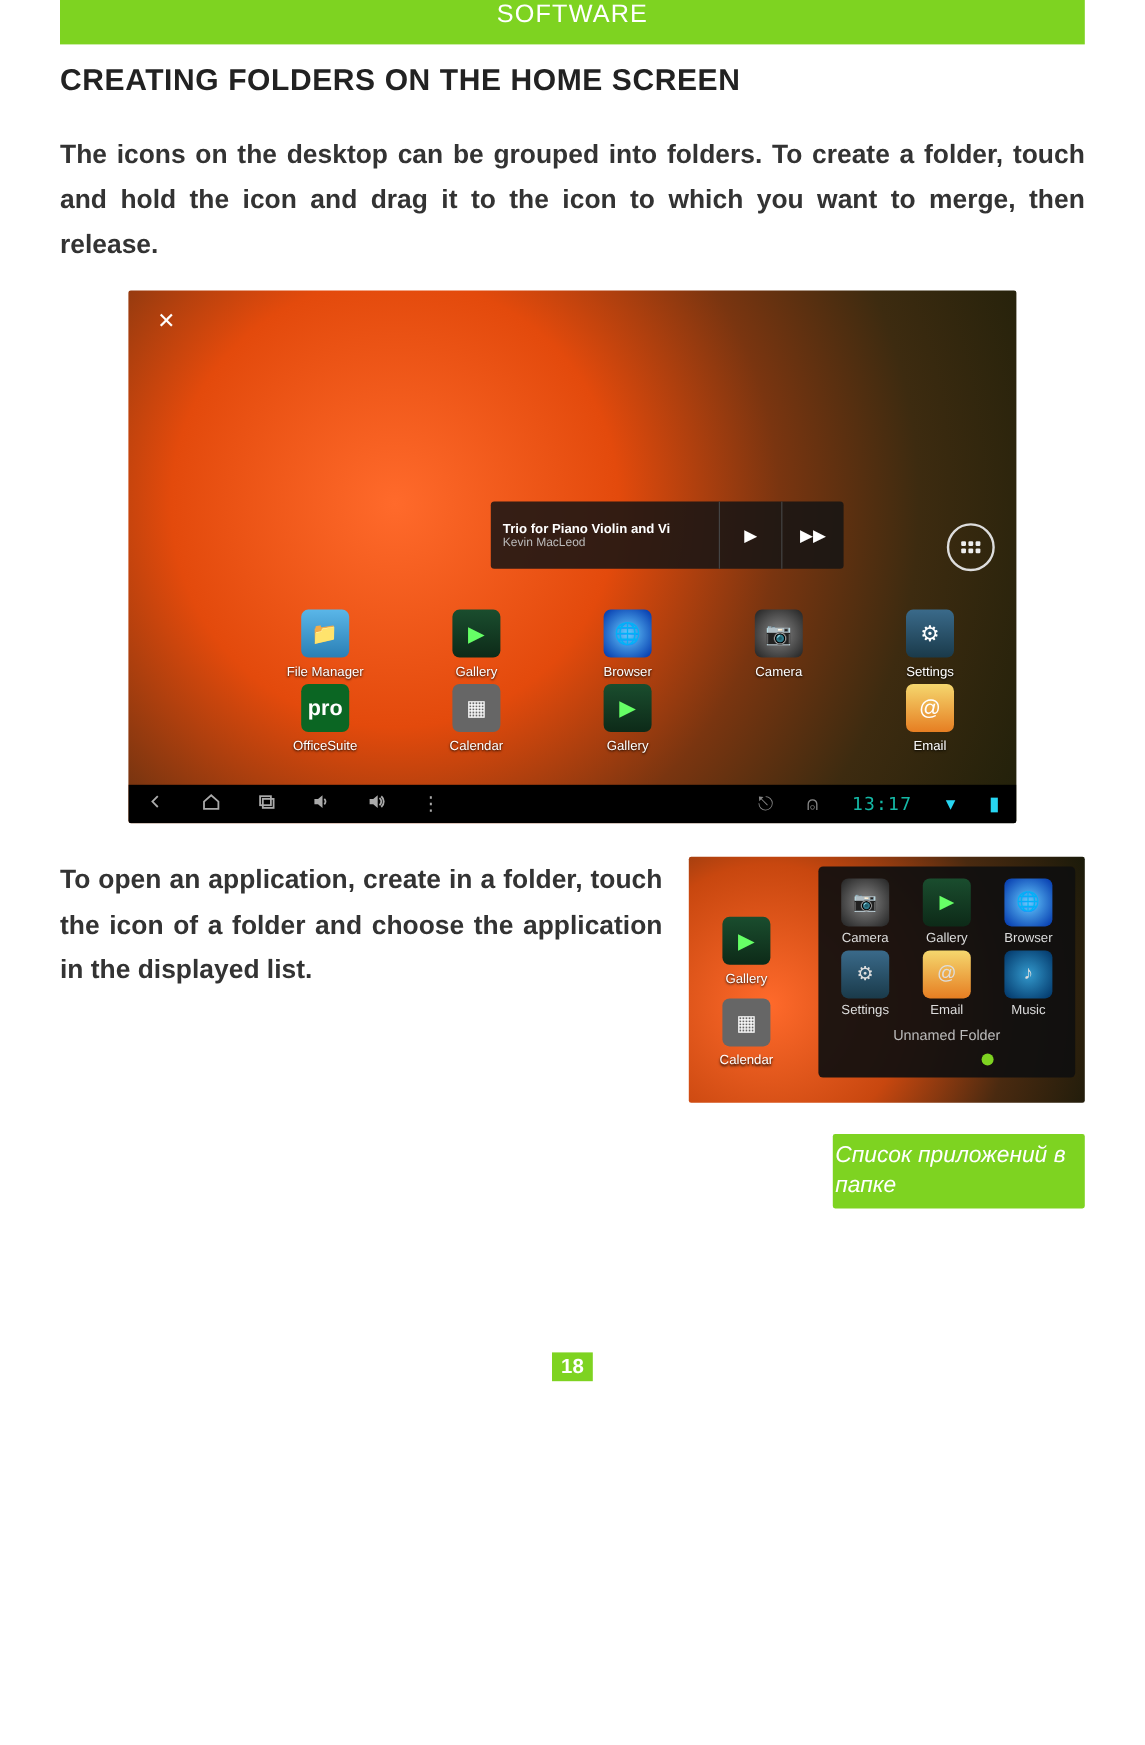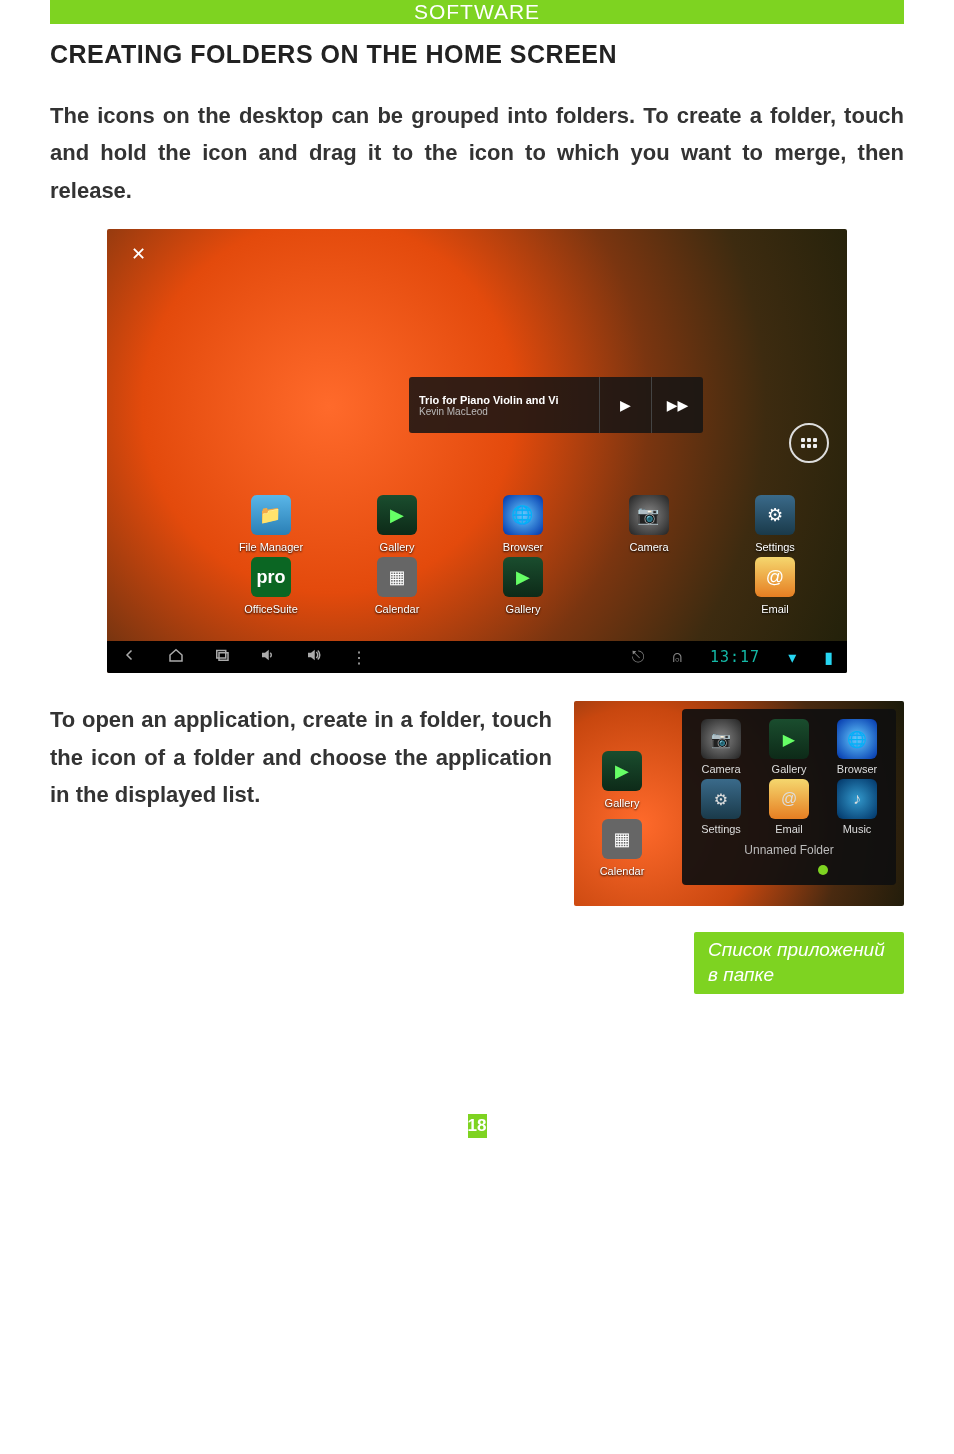--- a/index.html
+++ b/index.html
@@ -9,21 +9,21 @@
     width: 954px;
     padding: 0 50px 40px 50px;
     color: #222;
   }
   .header-bar {
     background: #7ed321;
     color: #fff;
     text-align: center;
     font-size: 21px;
     letter-spacing: 1px;
-    height: 24px;
+    height: 37px;
     line-height: 23px;
     overflow: hidden;
   }
   h1.section-title {
     font-size: 25px;
     font-weight: 700;
     margin: 16px 0 28px 0;
     letter-spacing: 0.5px;
   }
   p.body-text {
@@ -43,21 +43,21 @@
     margin: 0 auto 28px auto;
     position: relative;
     background: radial-gradient(circle at 30% 40%, #ff6a2b 0%, #e34a0c 32%, #7a3510 55%, #3d2b10 75%, #20200a 100%);
     border-radius: 2px;
     overflow: hidden;
   }
   .ss-close {
     position:absolute; top:14px; left:24px; color:#fff; font-size:18px;
   }
   .music-widget {
-    position:absolute; top:148px; left:302px; width:294px; height:56px;
+    position:absolute; top:176px; left:302px; width:294px; height:56px;
     background:rgba(20,20,20,0.85); display:flex; align-items:center;
     border-radius:3px; color:#fff;
   }
   .music-info { flex:1; padding:8px 10px; font-size:11px; overflow:hidden;}
   .music-title { font-weight:600; font-size:11px; white-space:nowrap;}
   .music-artist { font-size:10px; color:#bbb;}
   .music-btn { width:52px; height:56px; display:flex; align-items:center; justify-content:center; border-left:1px solid #444; font-size:14px;}
   .apps-btn {
     position:absolute; top:194px; right:18px; width:40px; height:40px;
     border:2px solid #ddd; border-radius:50%; display:flex;
@@ -99,26 +99,26 @@
     background:rgba(15,15,15,0.92); border-radius:4px; padding:10px 6px 4px 6px;
     color:#ddd;
   }
   .fp-grid{display:grid;grid-template-columns:repeat(3,1fr);gap:4px 2px;}
   .fp-item{text-align:center;font-size:11px;}
   .fp-item .cube{width:40px;height:40px;margin:0 auto 4px auto;border-radius:6px;display:flex;align-items:center;justify-content:center;font-size:16px;}
   .fp-title{text-align:center;font-size:12px;color:#bbb;margin-top:8px;}
   .fp-dot{position:absolute;width:10px;height:10px;background:#7ed321;border-radius:50%;left:136px;bottom:10px;}
   .callout{
     background:#7ed321;color:#fff;font-style:italic;font-size:19px;
-    padding:6px 14px;border-radius:2px;display:inline-block;margin-top:26px;
+    padding:6px 2px;border-radius:2px;display:inline-block;margin-top:26px;
     margin-left:120px; line-height:1.3;
   }
   .page-num{
     background:#7ed321;color:#fff;font-weight:700;font-size:17px;
-    width:19px;text-align:center;margin:120px auto 10px auto;padding:2px 0;
+    width:34px;text-align:center;margin:120px auto 10px auto;padding:2px 0;
   }
   .c-mus{background:radial-gradient(circle,#39c,#036);}
 </style>
 </head>
 <body>
 
 <div class="header-bar">
   <span>SOFTWARE</span>
 </div>
 

